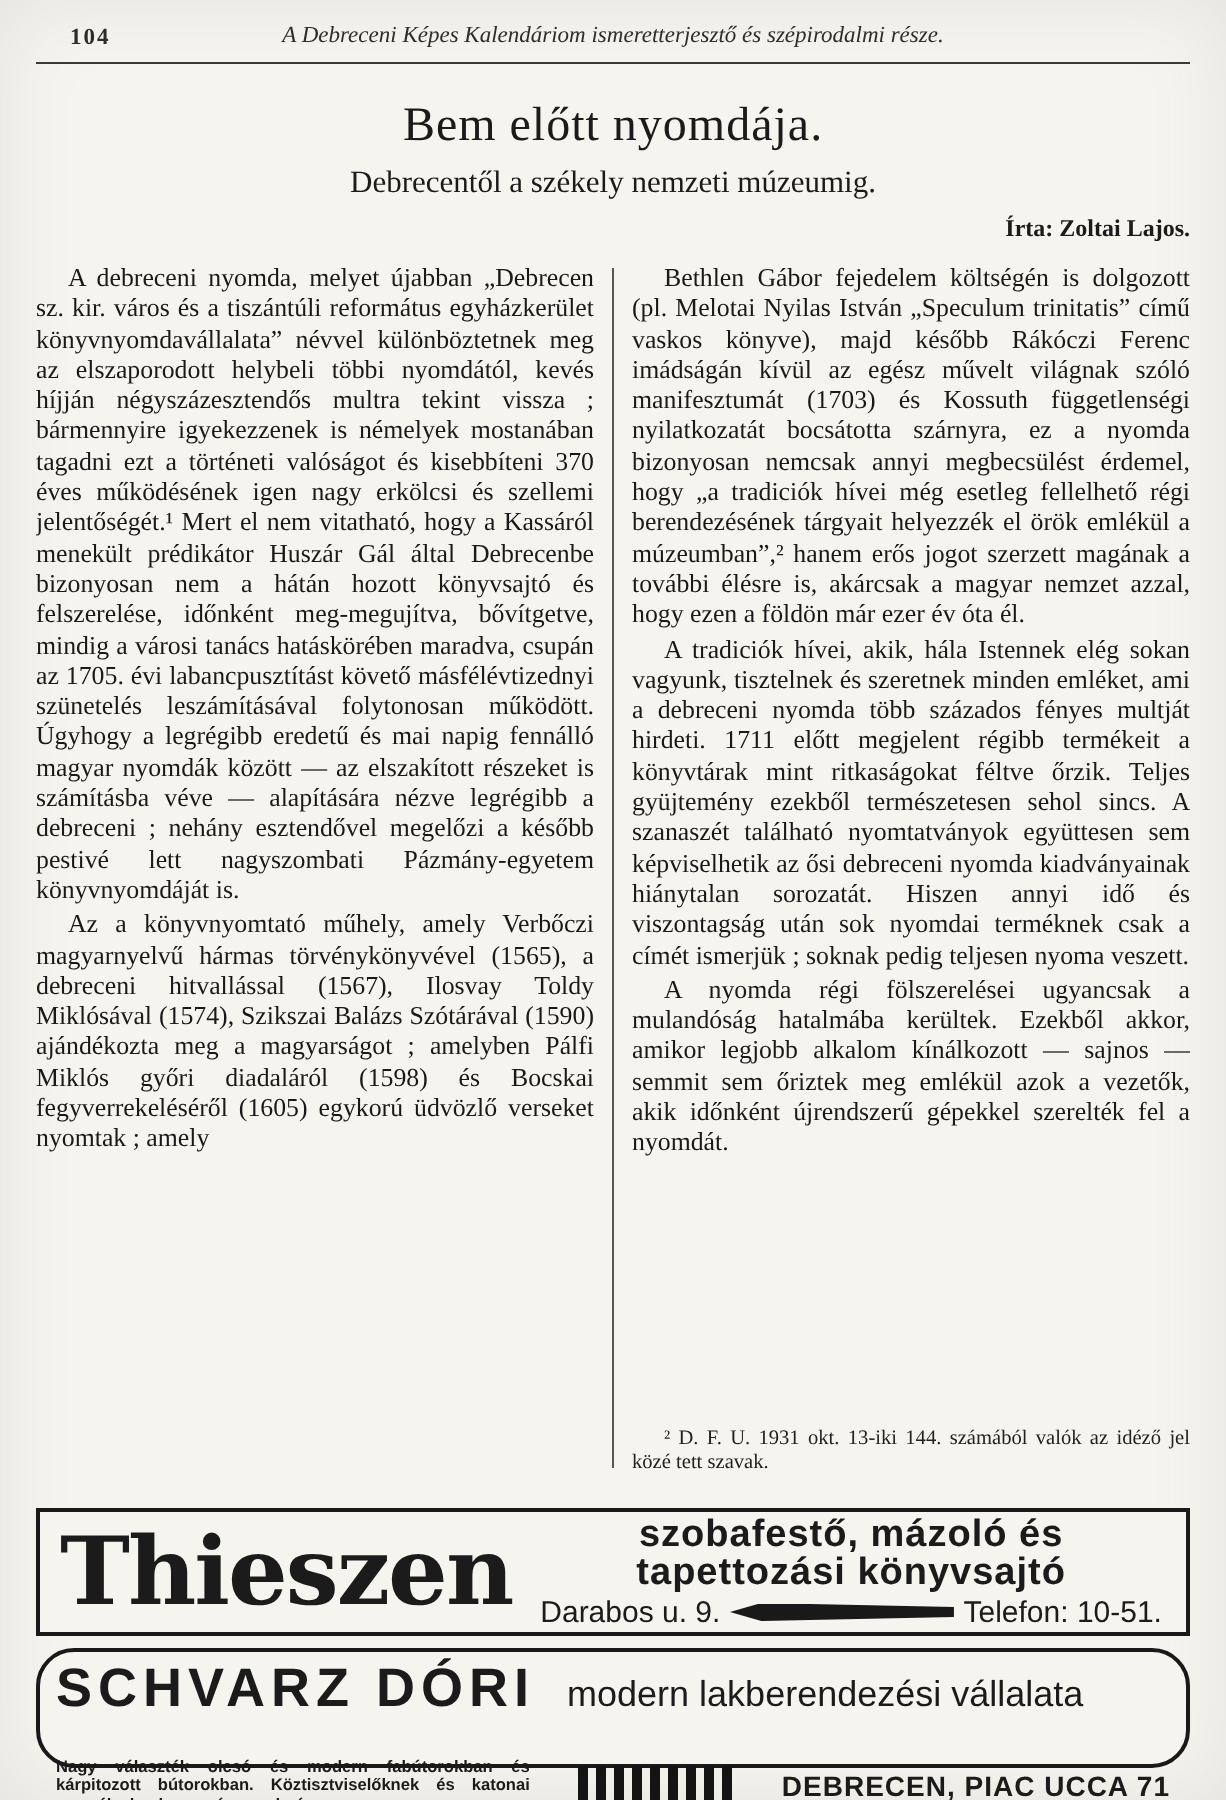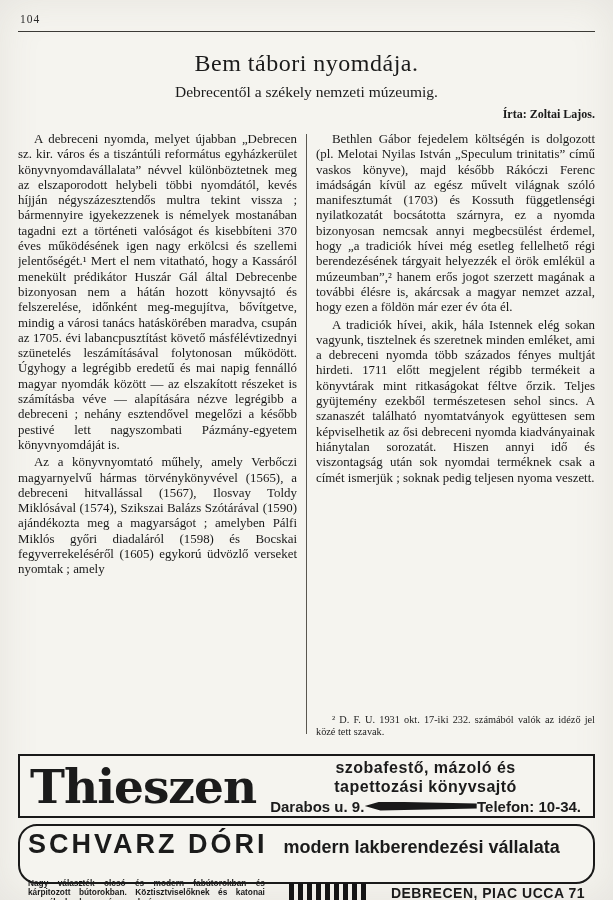--- a/index.html
+++ b/index.html
@@ -7,92 +7,94 @@
     width:613px;height:900px;box-sizing:border-box;
     padding:12px 18px 10px;
     background:#f5f4ef;
     color:#1b1b1b;
     font-family:"Liberation Serif","DejaVu Serif",serif;
     position:relative;overflow:hidden;
     box-shadow:inset 0 0 40px rgba(120,115,100,.12);
   }
   
   .running-head{position:relative;height:16px;font-size:11.5px;}
-  .pagenum{position:absolute;left:2px;top:1px;letter-spacing:1px;font-weight:normal;color:#2c2c2c;}
+  .pagenum{position:absolute;left:17px;top:1px;letter-spacing:1px;font-weight:bold;color:#2c2c2c;}
   .running-title{display:block;text-align:center;font-style:italic;color:#2e2d2a;}
   .head-rule{border-top:1px solid #3b3a36;margin-top:3px;}
   
   .title{text-align:center;font-size:24px;font-weight:normal;margin:18px 0 6px;letter-spacing:.5px;}
   .subtitle{text-align:center;font-size:15.5px;font-weight:normal;margin:4px 0 2px;}
   .byline{text-align:right;font-size:12px;font-weight:bold;margin:6px 0 10px;}
   
   .columns{display:flex;height:608px;overflow:hidden;margin-top:4px;font-family:Liberation Serif, serif;}
   .col{flex:1;display:flex;flex-direction:column;font-size:12.9px;line-height:15.3px;text-align:justify;color:#191919;}
   .col p{margin:0 0 2px;text-indent:16px;}
   .col-divider{width:1px;background:#5a5750;margin:2px 9px 6px;}
   .fn-block{margin-top:auto;padding-top:5px;}
   .fn-rule{width:96px;border-top:1px solid #44423d;margin-bottom:3px;}
   .footnote{font-size:10.3px;line-height:12px;margin:0;text-indent:10px;text-align:justify;color:#222;}
   
   .ad{border:2px solid #191919;box-sizing:border-box;background:#f5f4ef;}
   .ad-thieszen{margin-top:14px;height:64px;display:flex;align-items:center;padding:2px 10px;}
   .th-brand{font-size:47px;font-weight:bold;font-family:"DejaVu Serif",serif;line-height:1;letter-spacing:-1px;flex:0 0 auto;padding-right:12px;}
   .th-right{flex:1;display:flex;flex-direction:column;align-items:center;font-family:"Liberation Sans",sans-serif;font-weight:bold;}
-  .th-line{font-size:16px;line-height:19px;letter-spacing:.5px;white-space:nowrap;}
-  .addr-row{display:flex;align-items:center;width:100%;justify-content:space-between;font-size:15px;margin-top:2px;padding:0 2px;box-sizing:border-box;font-family:"Liberation Sans",sans-serif;font-weight:bold;}
+  .th-line{font-size:19px;line-height:19px;letter-spacing:.5px;white-space:nowrap;}
+  .addr-row{display:flex;align-items:center;width:100%;justify-content:space-between;font-size:15px;margin-top:2px;padding:0 2px;box-sizing:border-box;font-family:"Liberation Sans",sans-serif;font-weight:normal;}
   .arrow{width:112px;height:9px;background:#191919;clip-path:polygon(100% 22%,14% 0,0 50%,14% 100%,100% 78%);}
   .ad-schvarz{margin-top:6px;height:60px;padding:3px 8px;font-family:"Liberation Sans",sans-serif;border-radius:19px;}
   .sch-row1{display:flex;align-items:baseline;gap:16px;}
   .sch-brand{font-size:27px;font-weight:bold;letter-spacing:3px;white-space:nowrap;}
-  .sch-tagline{font-size:18px;font-weight:bold;white-space:nowrap;}
+  .sch-tagline{font-size:18px;font-weight:normal;white-space:nowrap;}
   .sch-row2{display:flex;align-items:center;gap:24px;margin-top:19px;}
   .sch-small{font-size:8.3px;line-height:9.3px;font-weight:bold;width:252px;text-align:justify;}
   .bars{width:78px;height:20px;background:repeating-linear-gradient(90deg,#141414 0 5px,transparent 5px 9px);flex:0 0 auto;}
   .sch-addr{font-size:14px;font-weight:bold;white-space:nowrap;letter-spacing:.5px;}
 </style>
 </head>
 <body>
 
 <div class="page">
 
   <header class="running-head">
     <span class="pagenum">104</span>
+    <span class="running-title">A Debreceni Képes Kalendáriom ismeretterjesztő és szépirodalmi része.</span>
   </header>
   <div class="head-rule"></div>
 
-  <h1 class="title">Bem tábori nyomdája.</h1>
+  <h1 class="title">Bem előtt nyomdája.</h1>
   <h2 class="subtitle">Debrecentől a székely nemzeti múzeumig.</h2>
   <div class="byline">Írta: Zoltai Lajos.</div>
 
   <div class="columns">
     <div class="col">
       <p>A debreceni nyomda, melyet újabban „Debrecen sz. kir. város és a tiszántúli református egyházkerület könyvnyomdavállalata” névvel különböztetnek meg az elszaporodott helybeli többi nyomdától, kevés híjján négyszázesztendős multra tekint vissza ; bármennyire igyekezzenek is némelyek mostanában tagadni ezt a történeti valóságot és kisebbíteni 370 éves működésének igen nagy erkölcsi és szellemi jelentőségét.¹ Mert el nem vitatható, hogy a Kassáról menekült prédikátor Huszár Gál által Debrecenbe bizonyosan nem a hátán hozott könyvsajtó és felszerelése, időnként meg-megujítva, bővítgetve, mindig a városi tanács hatáskörében maradva, csupán az 1705. évi labancpusztítást követő másfélévtizednyi szünetelés leszámításával folytonosan működött. Úgyhogy a legrégibb eredetű és mai napig fennálló magyar nyomdák között — az elszakított részeket is számításba véve — alapítására nézve legrégibb a debreceni ; nehány esztendővel megelőzi a később pestivé lett nagyszombati Pázmány-egyetem könyvnyomdáját is.</p>
       <p>Az a könyvnyomtató műhely, amely Verbőczi magyarnyelvű hármas törvénykönyvével (1565), a debreceni hitvallással (1567), Ilosvay Toldy Miklósával (1574), Szikszai Balázs Szótárával (1590) ajándékozta meg a magyarságot ; amelyben Pálfi Miklós győri diadaláról (1598) és Bocskai fegyverrekeléséről (1605) egykorú üdvözlő verseket nyomtak ; amely</p>
     </div>
 
     <div class="col-divider"></div>
 
     <div class="col">
       <p>Bethlen Gábor fejedelem költségén is dolgozott (pl. Melotai Nyilas István „Speculum trinitatis” című vaskos könyve), majd később Rákóczi Ferenc imádságán kívül az egész művelt világnak szóló manifesztumát (1703) és Kossuth függetlenségi nyilatkozatát bocsátotta szárnyra, ez a nyomda bizonyosan nemcsak annyi megbecsülést érdemel, hogy „a tradiciók hívei még esetleg fellelhető régi berendezésének tárgyait helyezzék el örök emlékül a múzeumban”,² hanem erős jogot szerzett magának a további élésre is, akárcsak a magyar nemzet azzal, hogy ezen a földön már ezer év óta él.</p>
       <p>A tradiciók hívei, akik, hála Istennek elég sokan vagyunk, tisztelnek és szeretnek minden emléket, ami a debreceni nyomda több százados fényes multját hirdeti. 1711 előtt megjelent régibb termékeit a könyvtárak mint ritkaságokat féltve őrzik. Teljes gyüjtemény ezekből természetesen sehol sincs. A szanaszét található nyomtatványok együttesen sem képviselhetik az ősi debreceni nyomda kiadványainak hiánytalan sorozatát. Hiszen annyi idő és viszontagság után sok nyomdai terméknek csak a címét ismerjük ; soknak pedig teljesen nyoma veszett.</p>
+      <p>A nyomda régi fölszerelései ugyancsak a mulandóság hatalmába kerültek. Ezekből akkor, amikor legjobb alkalom kínálkozott — sajnos — semmit sem őriztek meg emlékül azok a vezetők, akik időnként újrendszerű gépekkel szerelték fel a nyomdát.</p>
       <div class="fn-block">
-        <p class="footnote">² D. F. U. 1931 okt. 17-iki 232. számából valók az idéző jel közé tett szavak.</p>
+        <p class="footnote">² D. F. U. 1931 okt. 13-iki 144. számából valók az idéző jel közé tett szavak.</p>
       </div>
     </div>
   </div>
 
   <div class="ad ad-thieszen">
     <div class="th-brand">Thieszen</div>
     <div class="th-right">
       <div class="th-line">szobafestő, mázoló és</div>
       <div class="th-line">tapettozási könyvsajtó</div>
       <div class="addr-row">
         <span>Darabos u. 9.</span>
         <span class="arrow"></span>
-        <span>Telefon: 10-34.</span>
+        <span>Telefon: 10-51.</span>
       </div>
     </div>
   </div>
 
   <div class="ad ad-schvarz">
     <div class="sch-row1">
       <span class="sch-brand">SCHVARZ DÓRI</span>
       <span class="sch-tagline">modern lakberendezési vállalata</span>
     </div>
     <div class="sch-row2">

